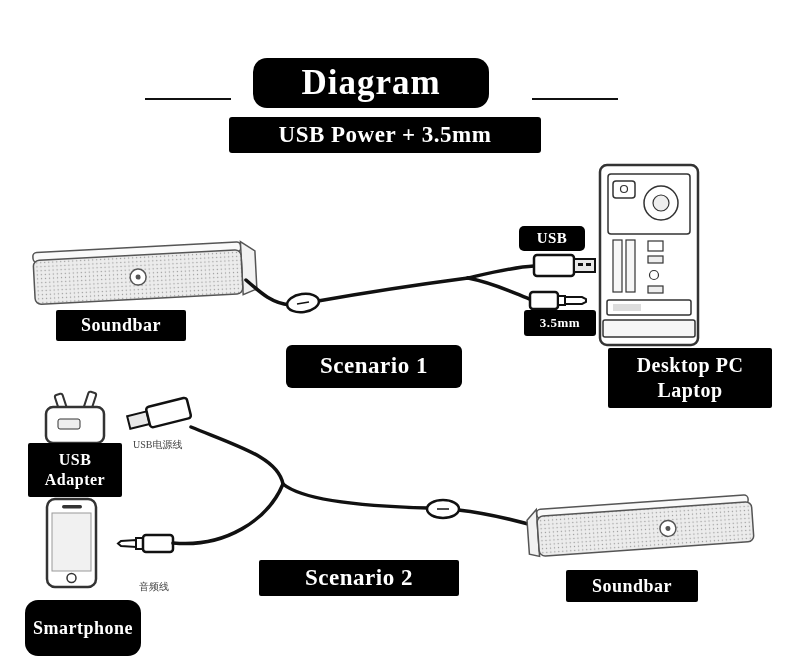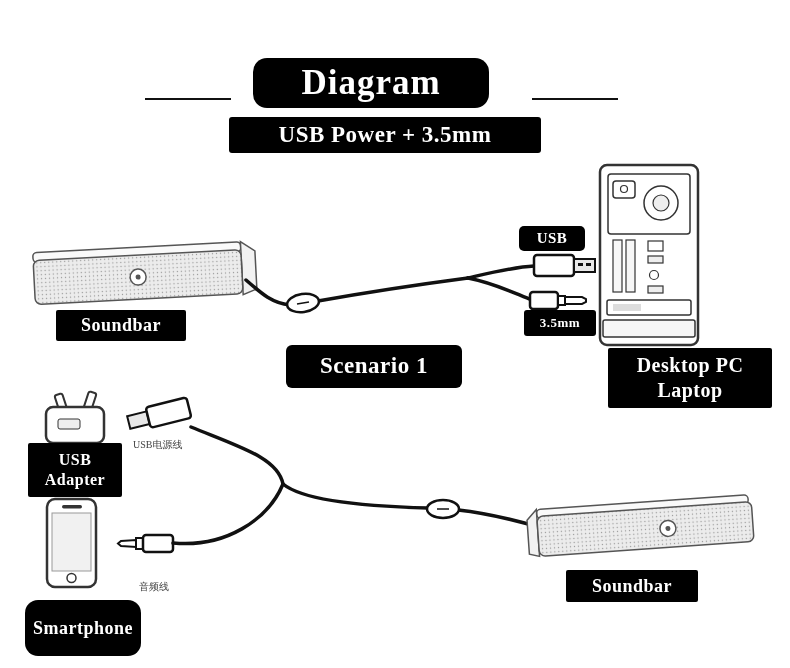--- a/index.html
+++ b/index.html
@@ -173,15 +173,16 @@
     <span>Laptop</span>
   </div>
 
   <div class="badge adapter">
     <span>USB</span>
     <span>Adapter</span>
   </div>
   <div class="cable-text usb">USB电源线</div>
   <div class="cable-text audio">音频线</div>
   <div class="badge phone">Smartphone</div>
+  <div class="badge sc2">Scenario 2</div>
   <div class="badge sb2">Soundbar</div>
 
 </div>
 
 </body></html>

